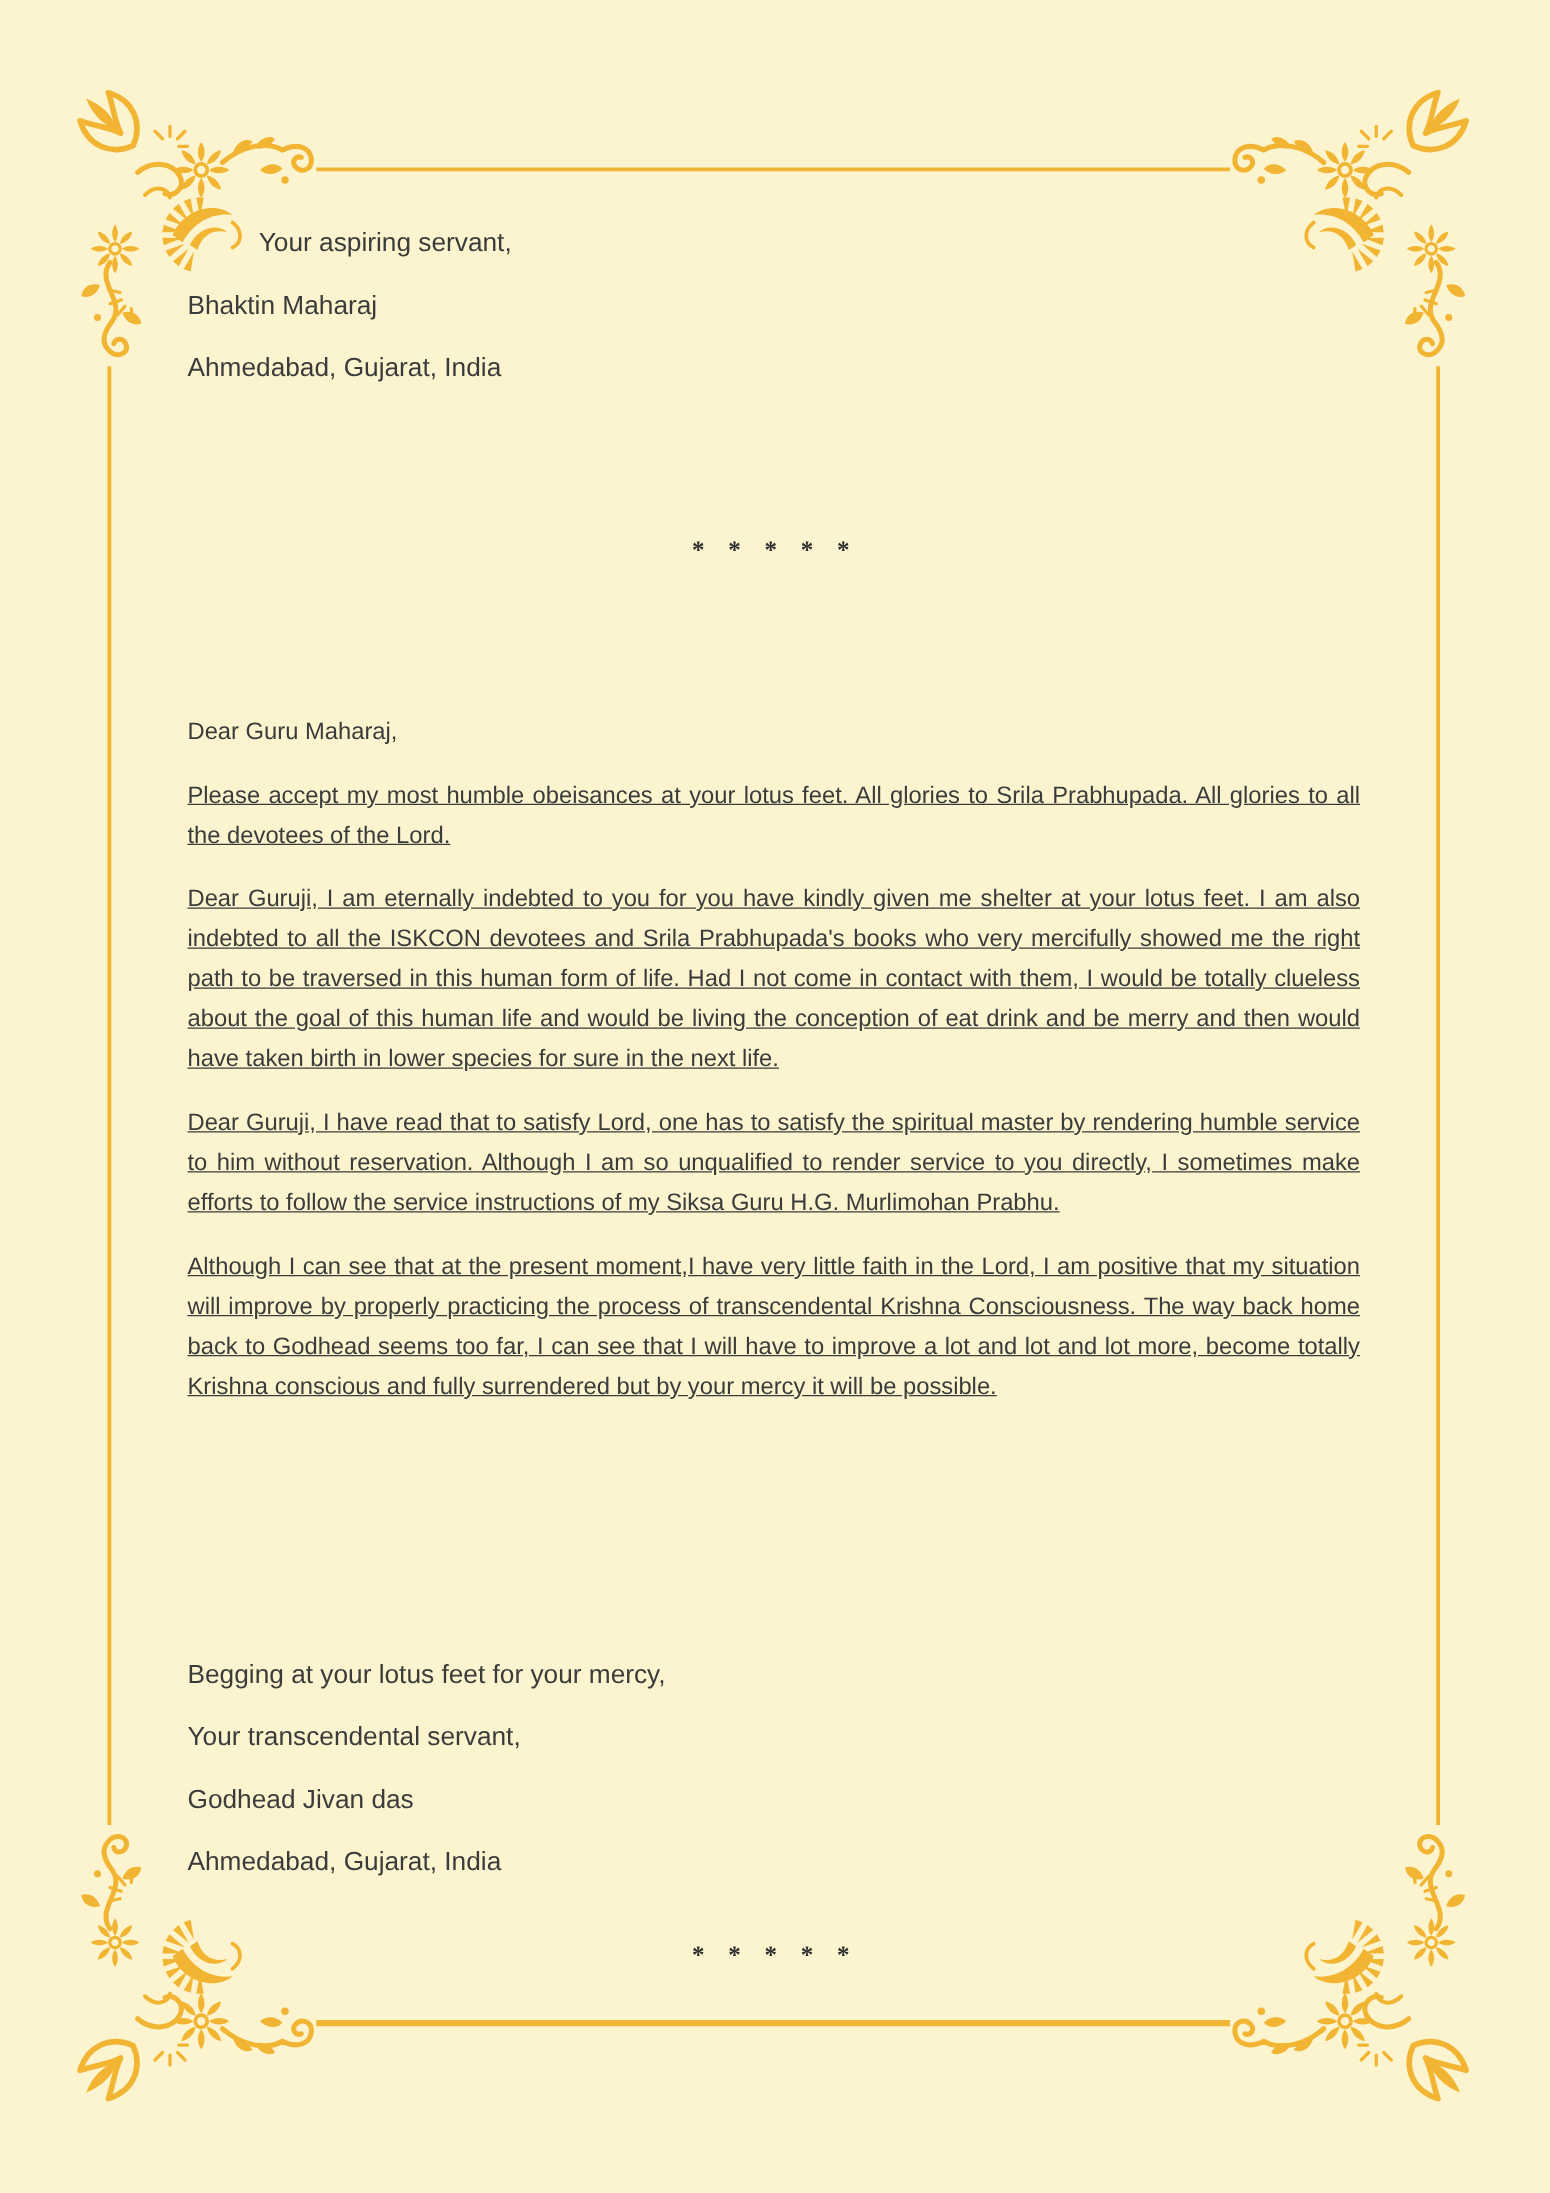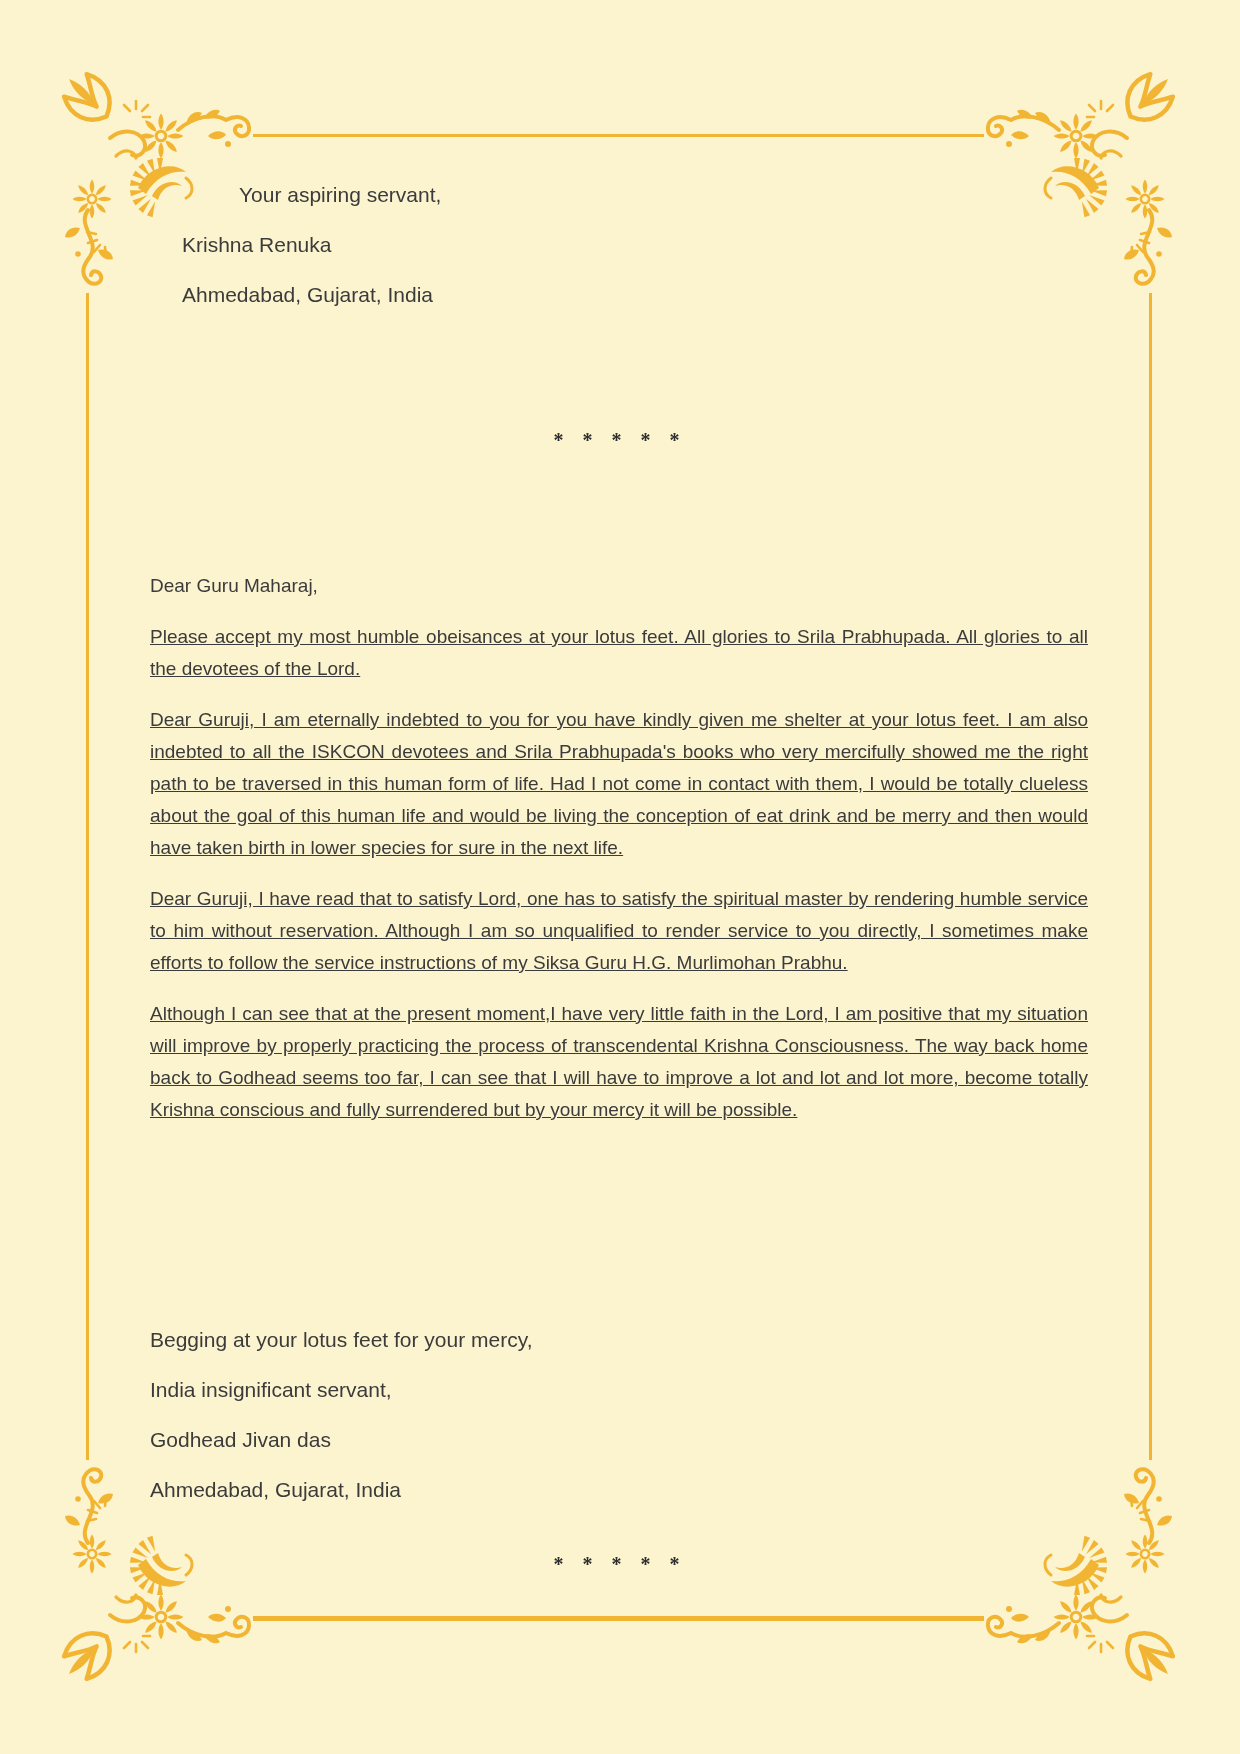--- a/index.html
+++ b/index.html
@@ -23,21 +23,21 @@
   .corner.br { left: 984px; top: 1460px; transform: scale(-1,-1); }
   .frame-line { position: absolute; background: var(--gold, #F1B533); }
   .frame-line.top    { left: 253px; top: 134px;  width: 731px; height: 3px; }
   .frame-line.bottom { left: 253px; top: 1616px; width: 731px; height: 5px; }
   .frame-line.left   { left: 86px;  top: 293px;  width: 3px;  height: 1167px; }
   .frame-line.right  { left: 1149px;top: 293px;  width: 3px;  height: 1167px; }
   
   p { margin: 0; }
   .address-top {
     position: absolute; left: 150px; top: 180px; width: 938px;
-    font-size: 21px; line-height: 30px; margin-left: 32px;
+    font-size: 21px; line-height: 30px;
   }
   .address-top p { margin-bottom: 20px; }
   .address-top p.indented { padding-left: 57px; }
   .separator {
     position: absolute; left: 0; width: 1240px; text-align: center;
     font-size: 20px; line-height: 28px; letter-spacing: 7px; color: #2e2e2e;
     font-family: "Liberation Serif", "DejaVu Serif", serif; font-weight: bold;
   }
   .separator.top-sep { top: 426px; }
   .separator.bottom-sep { top: 1550px; }
@@ -147,36 +147,36 @@
   <svg class="corner br" viewBox="0 0 195 235">
       <use href="#corner-ornament"></use>
     </svg>
   <div class="frame-line top"></div>
   <div class="frame-line bottom"></div>
   <div class="frame-line left"></div>
   <div class="frame-line right"></div>
 
   <div class="address-top">
     <p class="indented">Your aspiring servant,</p>
-    <p>Krishna Renuka</p>
+    <p>Bhaktin Maharaj</p>
     <p>Ahmedabad, Gujarat, India</p>
   </div>
 
   <p class="separator top-sep">* * * * *</p>
 
   <div class="letter-body">
     <p class="salutation">Dear Guru Maharaj,</p>
     <p class="para">Please accept my most humble obeisances at your lotus feet. All glories to Srila Prabhupada. All glories to all the devotees of the Lord.</p>
     <p class="para">Dear Guruji, I am eternally indebted to you for you have kindly given me shelter at your lotus feet. I am also indebted to all the ISKCON devotees and Srila Prabhupada's books who very mercifully showed me the right path to be traversed in this human form of life. Had I not come in contact with them, I would be totally clueless about the goal of this human life and would be living the conception of eat drink and be merry and then would have taken birth in lower species for sure in the next life.</p>
     <p class="para">Dear Guruji, I have read that to satisfy Lord, one has to satisfy the spiritual master by rendering humble service to him without reservation. Although I am so unqualified to render service to you directly, I sometimes make efforts to follow the service instructions of my Siksa Guru H.G. Murlimohan Prabhu.</p>
     <p class="para">Although I can see that at the present moment,I have very little faith in the Lord, I am positive that my situation will improve by properly practicing the process of transcendental Krishna Consciousness. The way back home back to Godhead seems too far, I can see that I will have to improve a lot and lot and lot more, become totally Krishna conscious and fully surrendered but by your mercy it will be possible.</p>
   </div>
 
   <div class="signature-block">
     <p>Begging at your lotus feet for your mercy,</p>
-    <p>India insignificant servant,</p>
+    <p>Your transcendental servant,</p>
     <p>Godhead Jivan das</p>
     <p>Ahmedabad, Gujarat, India</p>
   </div>
 
   <p class="separator bottom-sep">* * * * *</p>
 
 </div>
 
 </body></html>

